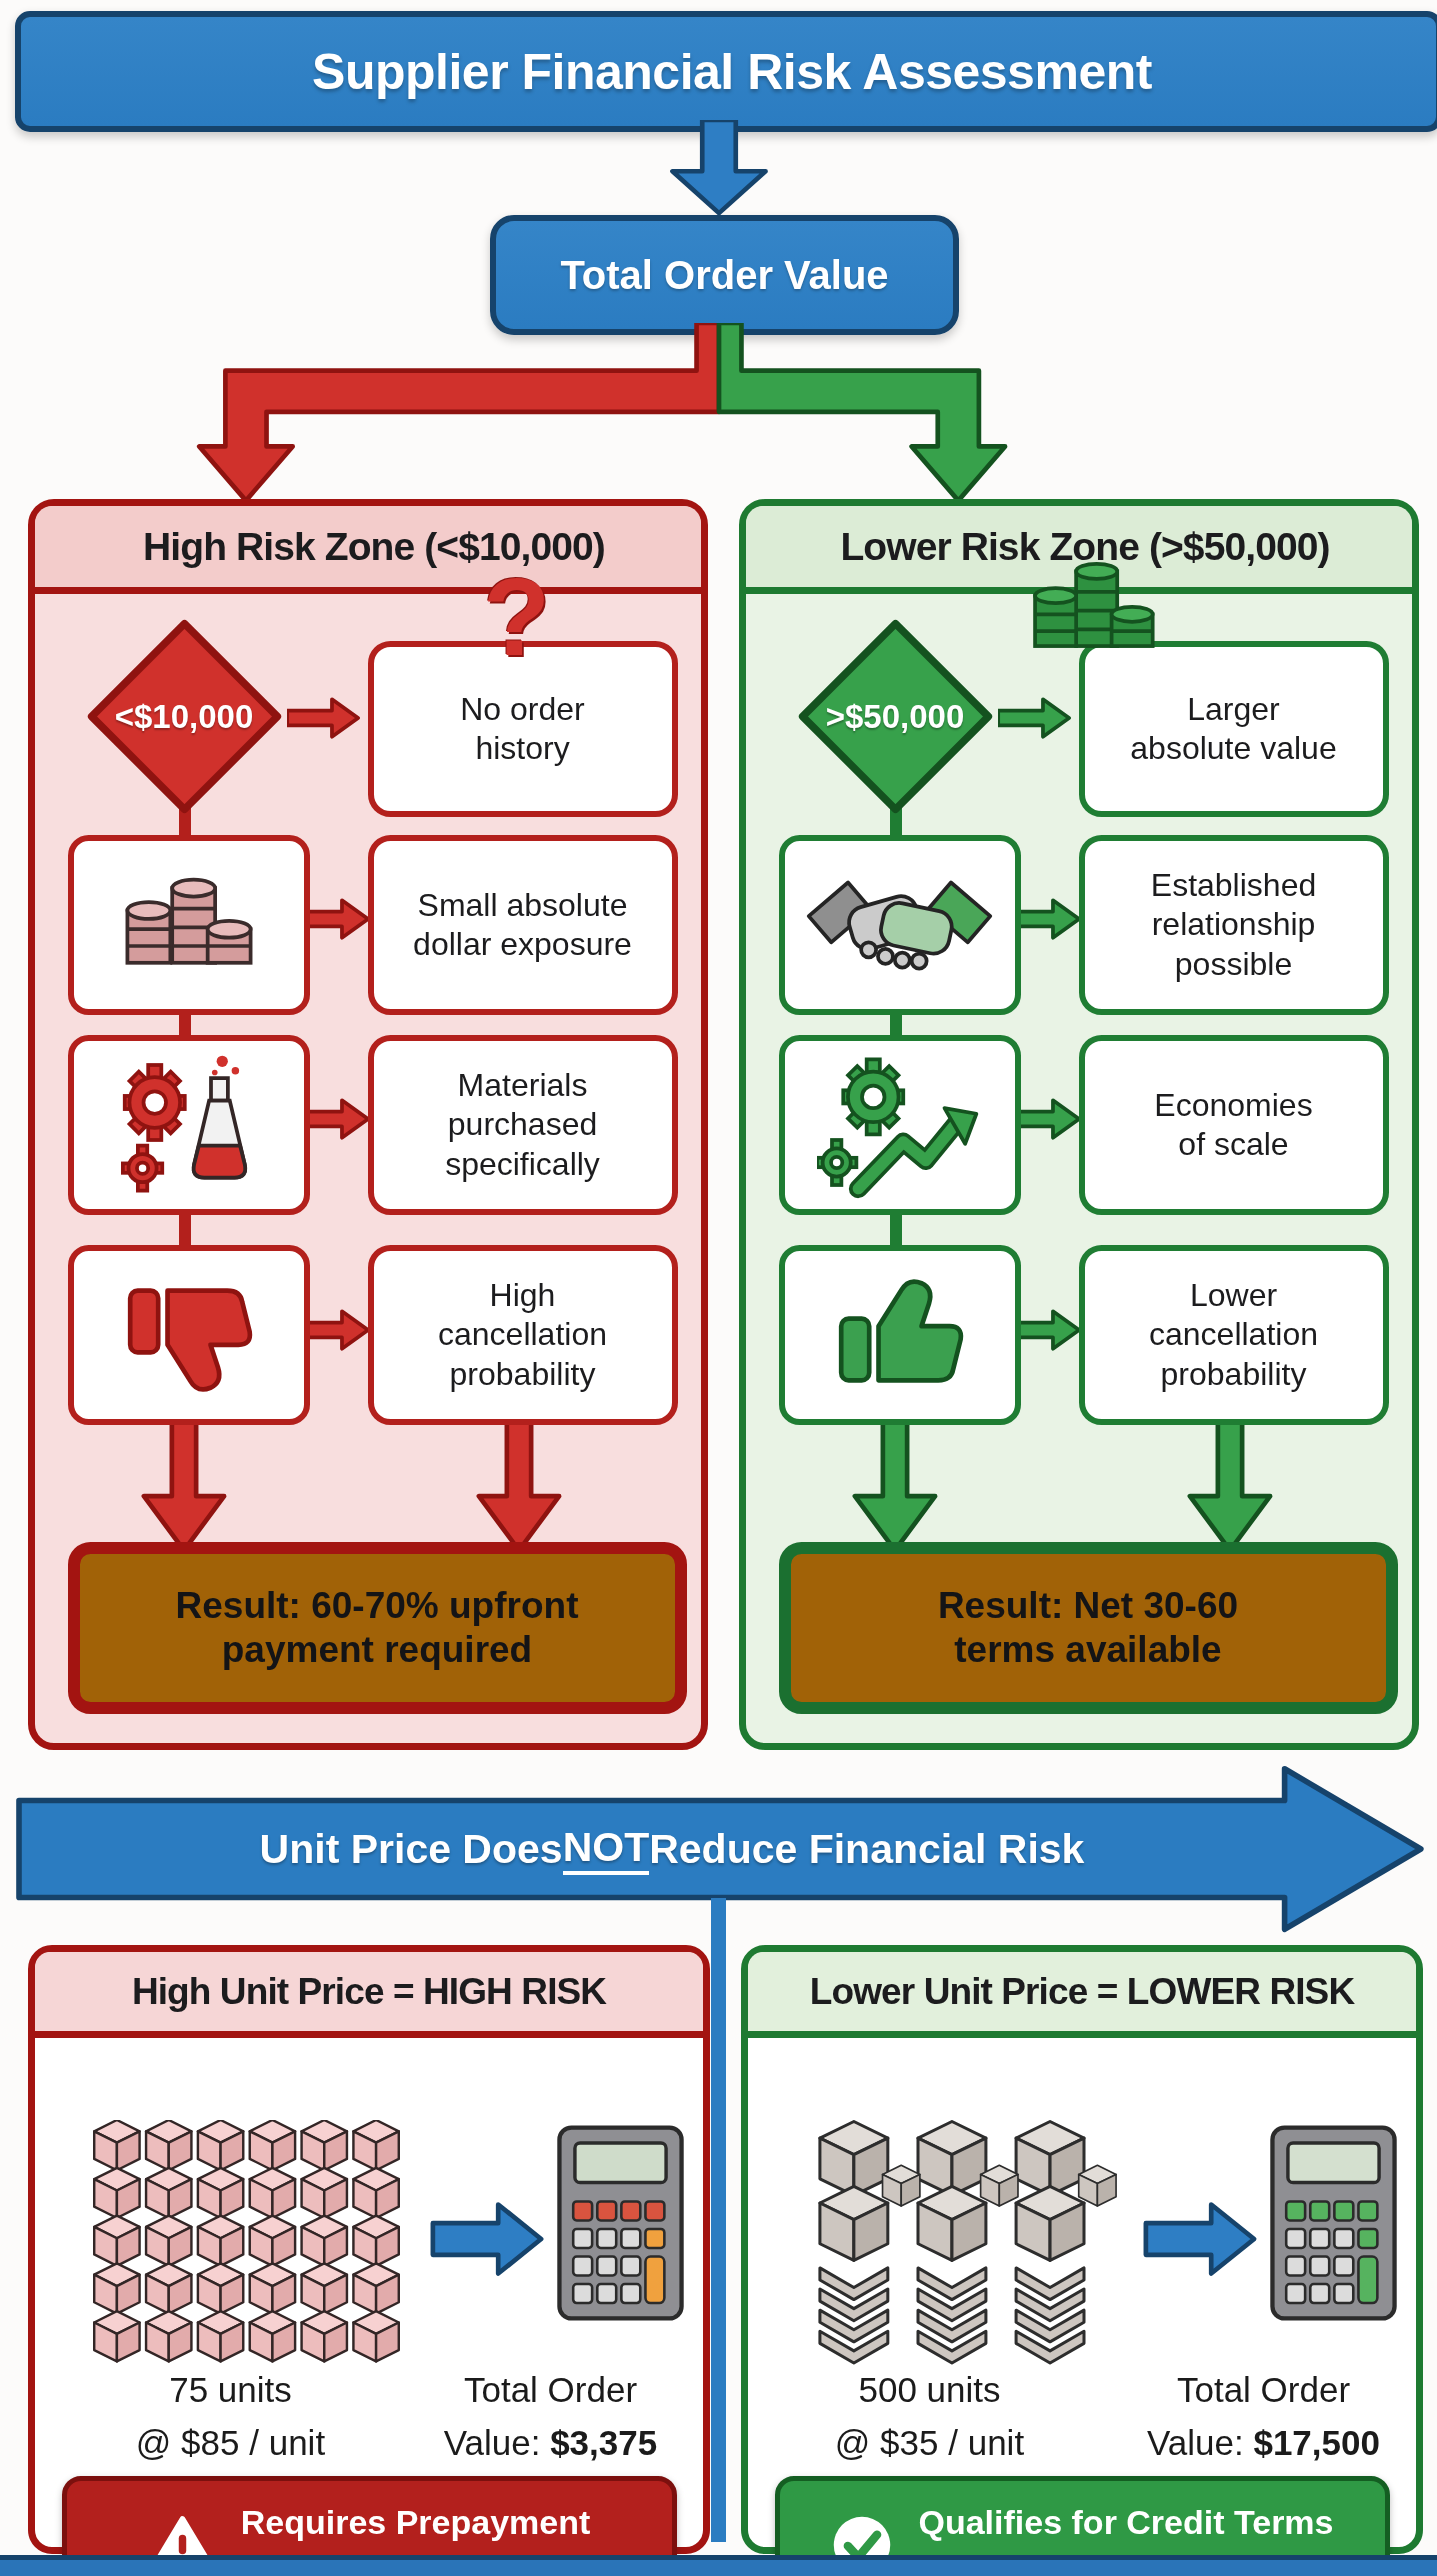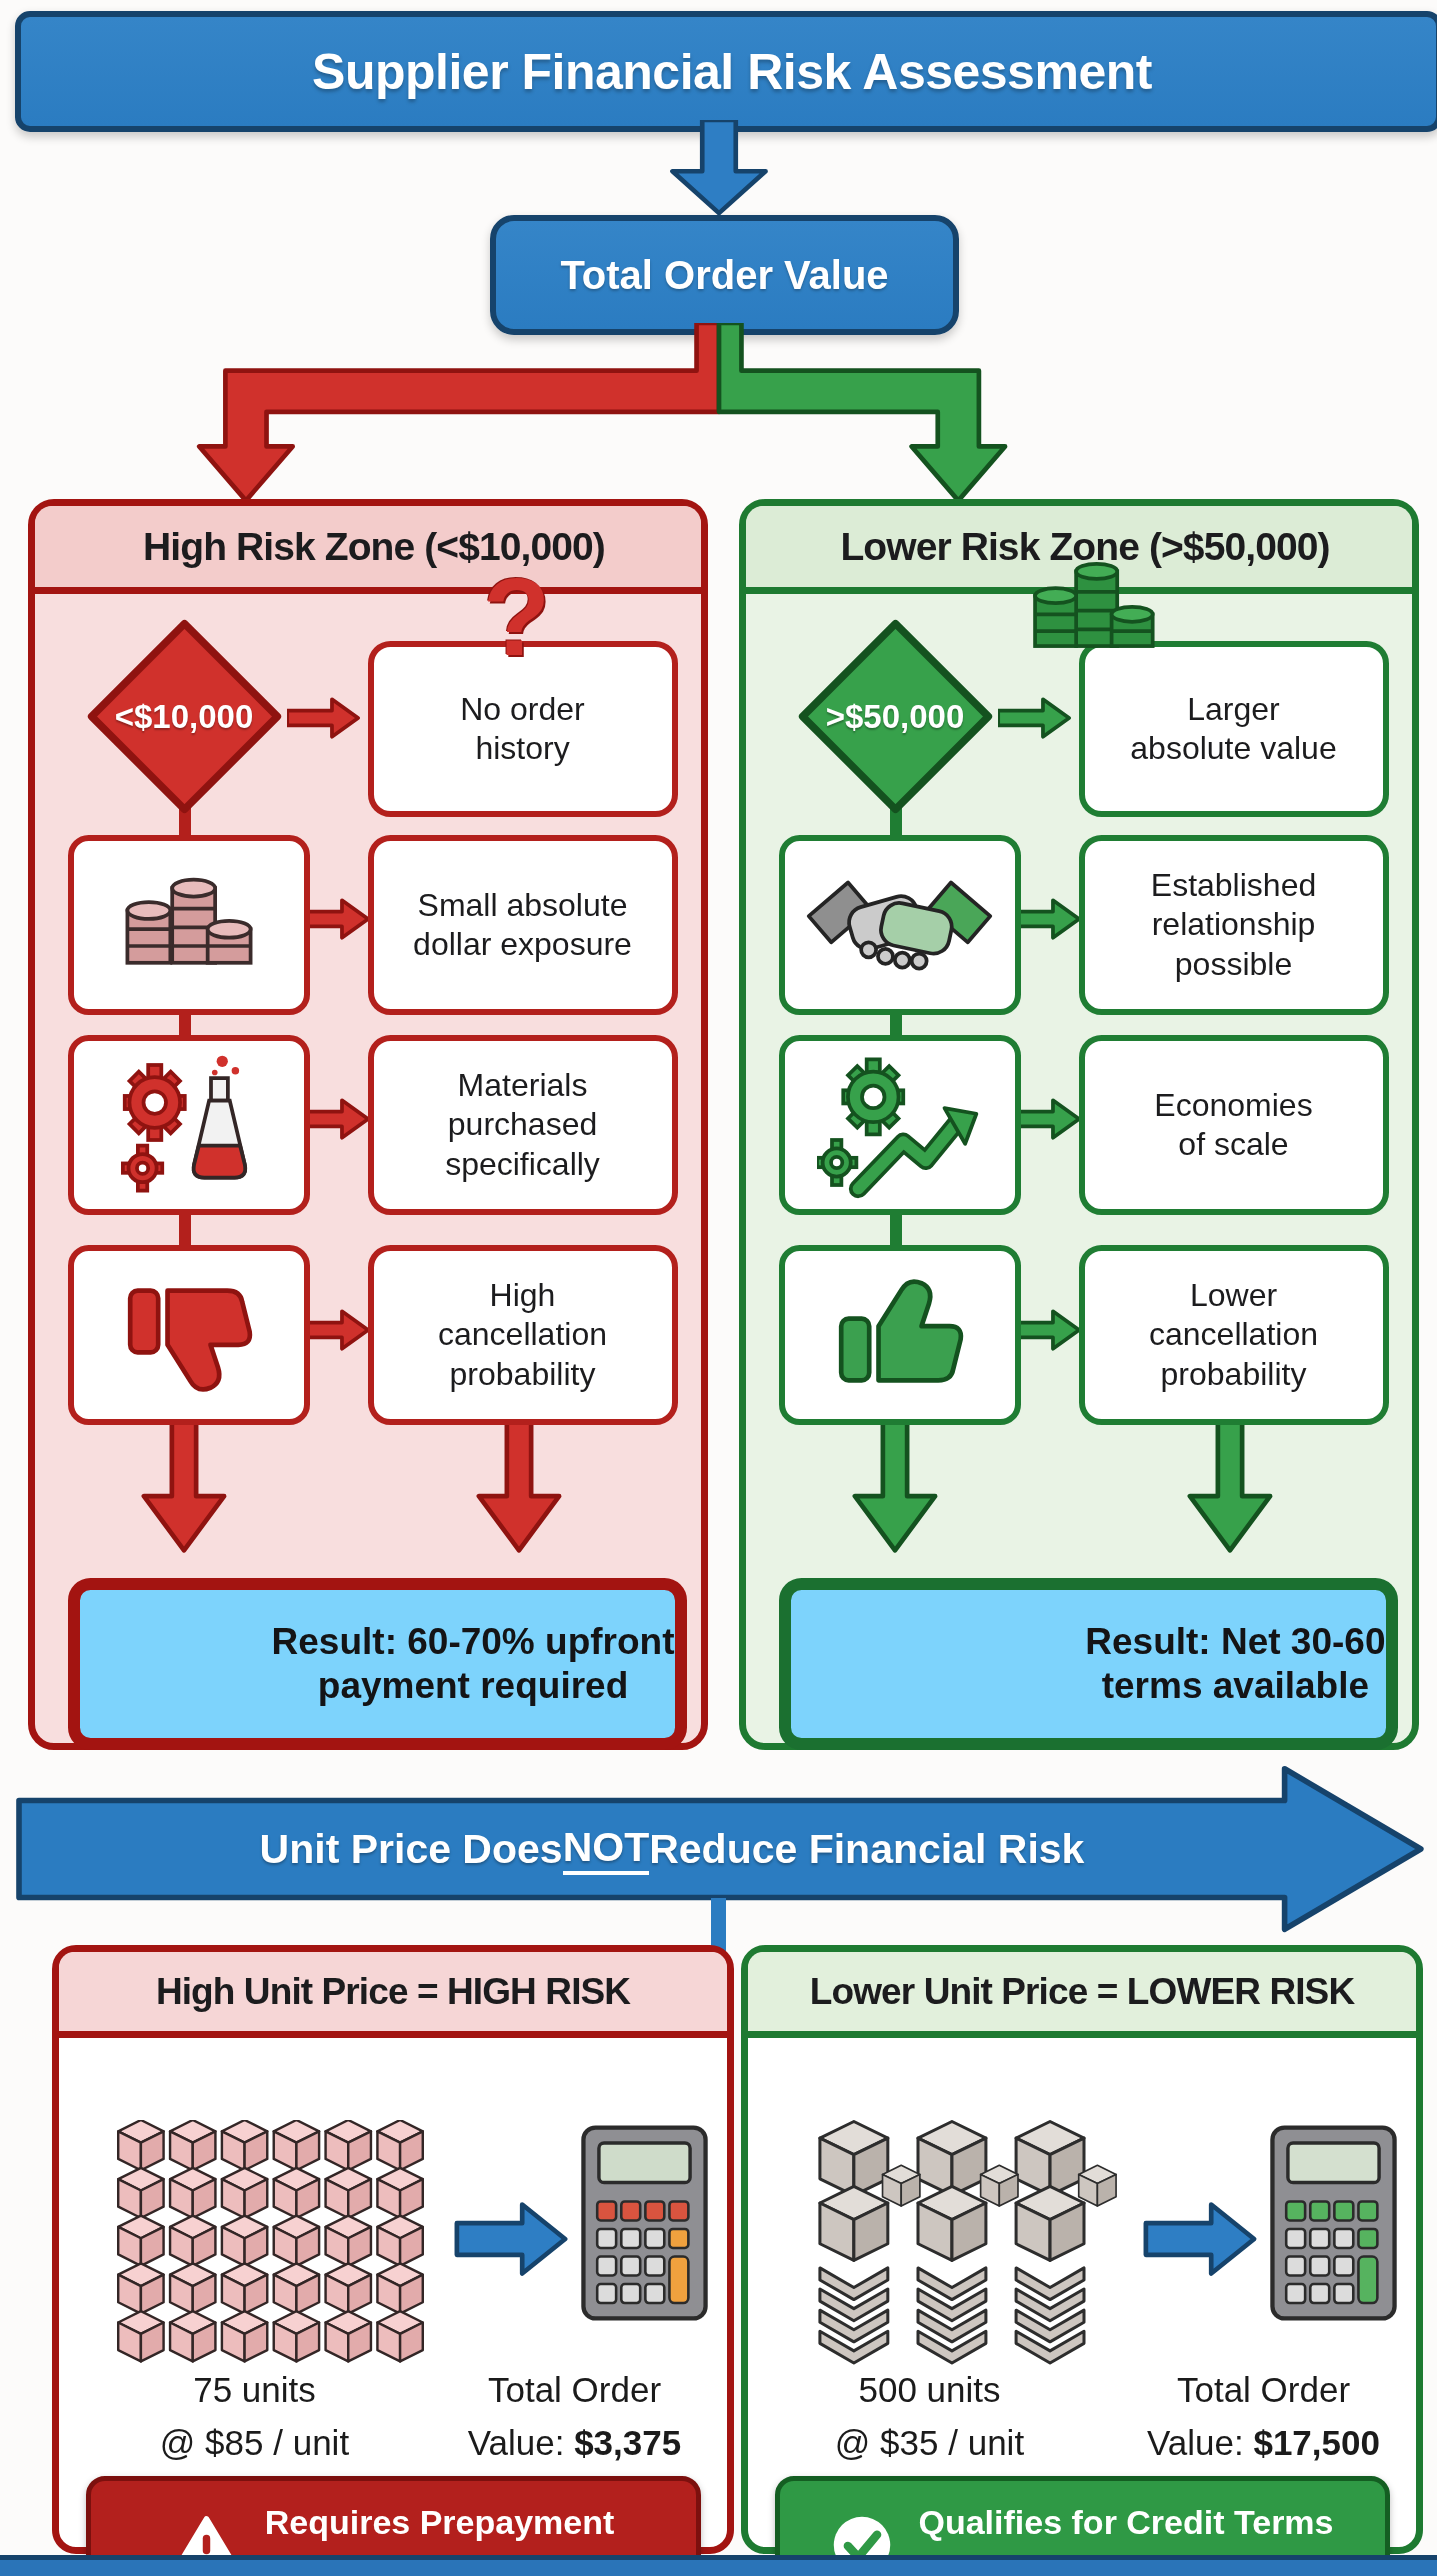--- a/index.html
+++ b/index.html
@@ -46,38 +46,38 @@
     display:flex;align-items:center;justify-content:center;text-align:center;z-index:1;}
   .zone.high .textbox{border:6.6px solid #b3201c;}
   .zone.low  .textbox{border:6.6px solid #1f7d33;}
   .textbox span{font-size:32px;color:#1c1c1e;white-space:pre-line;line-height:1.22;}
 
   .qmark{position:absolute;left:326px;top:-41px;width:298px;height:140px;text-align:center;
     font-size:110px;font-weight:bold;color:#d0312c;z-index:3;
     text-shadow:1.9px 1.9px 0 #8f1310, -0.9px -0.9px 0 #8f1310;}
   .coins-top{position:absolute;left:269px;top:-45px;z-index:3;}
 
-  .resultbox{position:absolute;left:26px;top:984px;width:595px;height:148px;background:#7dd3fc;
-    border-radius:22.5px;display:flex;align-items:center;justify-content:flex-end;text-align:center;z-index:2;}
+  .resultbox{position:absolute;left:26px;top:948px;width:595px;height:148px;background:#a16207;
+    border-radius:22.5px;display:flex;align-items:center;justify-content:center;text-align:center;z-index:2;}
   .zone.high .resultbox{border:12px solid #a31411;}
   .zone.low  .resultbox{border:12px solid #1b7030;}
   .resultbox span{font-size:37px;font-weight:bold;color:#141416;white-space:pre-line;line-height:1.2;}
 
   
   .banner-text{position:absolute;left:17px;top:1801px;width:1310px;height:97px;display:flex;
     align-items:center;justify-content:center;z-index:2;}
   .banner-text .t{color:#fff;font-size:41px;font-weight:bold;text-shadow:0 1.9px 2.8px rgba(0,0,0,.3);}
   .banner-text .not{border-bottom:4.7px solid #fff;padding-bottom:0.9px;}
   .divider-vert{position:absolute;left:711px;top:1898px;width:15px;height:644px;background:#2b7cc1;}
   .bottom-bar{position:absolute;left:0;top:2555px;width:1438px;height:20.6px;background:#2a74b8;
     border-top:5.6px solid #16436b;}
 
   
   .panel{position:absolute;top:1945px;width:668px;height:595px;border-radius:24px;background:#fff;}
-  .panel.left{left:28px;border:7.5px solid #a31411;margin-left:24px;}
+  .panel.left{left:28px;border:7.5px solid #a31411;}
   .panel.right{left:741px;border:7.5px solid #1e7a31;}
   .panel-header{height:79px;display:flex;align-items:center;justify-content:center;
     border-top-left-radius:15px;border-top-right-radius:15px;}
   .panel.left .panel-header{background:#f6d6d6;border-bottom:7.5px solid #a31411;}
   .panel.right .panel-header{background:#e2f0dc;border-bottom:7.5px solid #1e7a31;}
   .panel-header span{font-size:37px;font-weight:bold;color:#1c1c1e;letter-spacing:-0.9px;}
   .panel-body{position:relative;width:653px;height:494px;margin:0 auto;}
   .caption{position:absolute;text-align:center;color:#1b1b1b;font-size:35px;line-height:1.5;}
   .caption .bold{font-weight:bold;}
   .badge{position:absolute;left:19px;top:438px;width:605px;height:127px;border-radius:19px;

